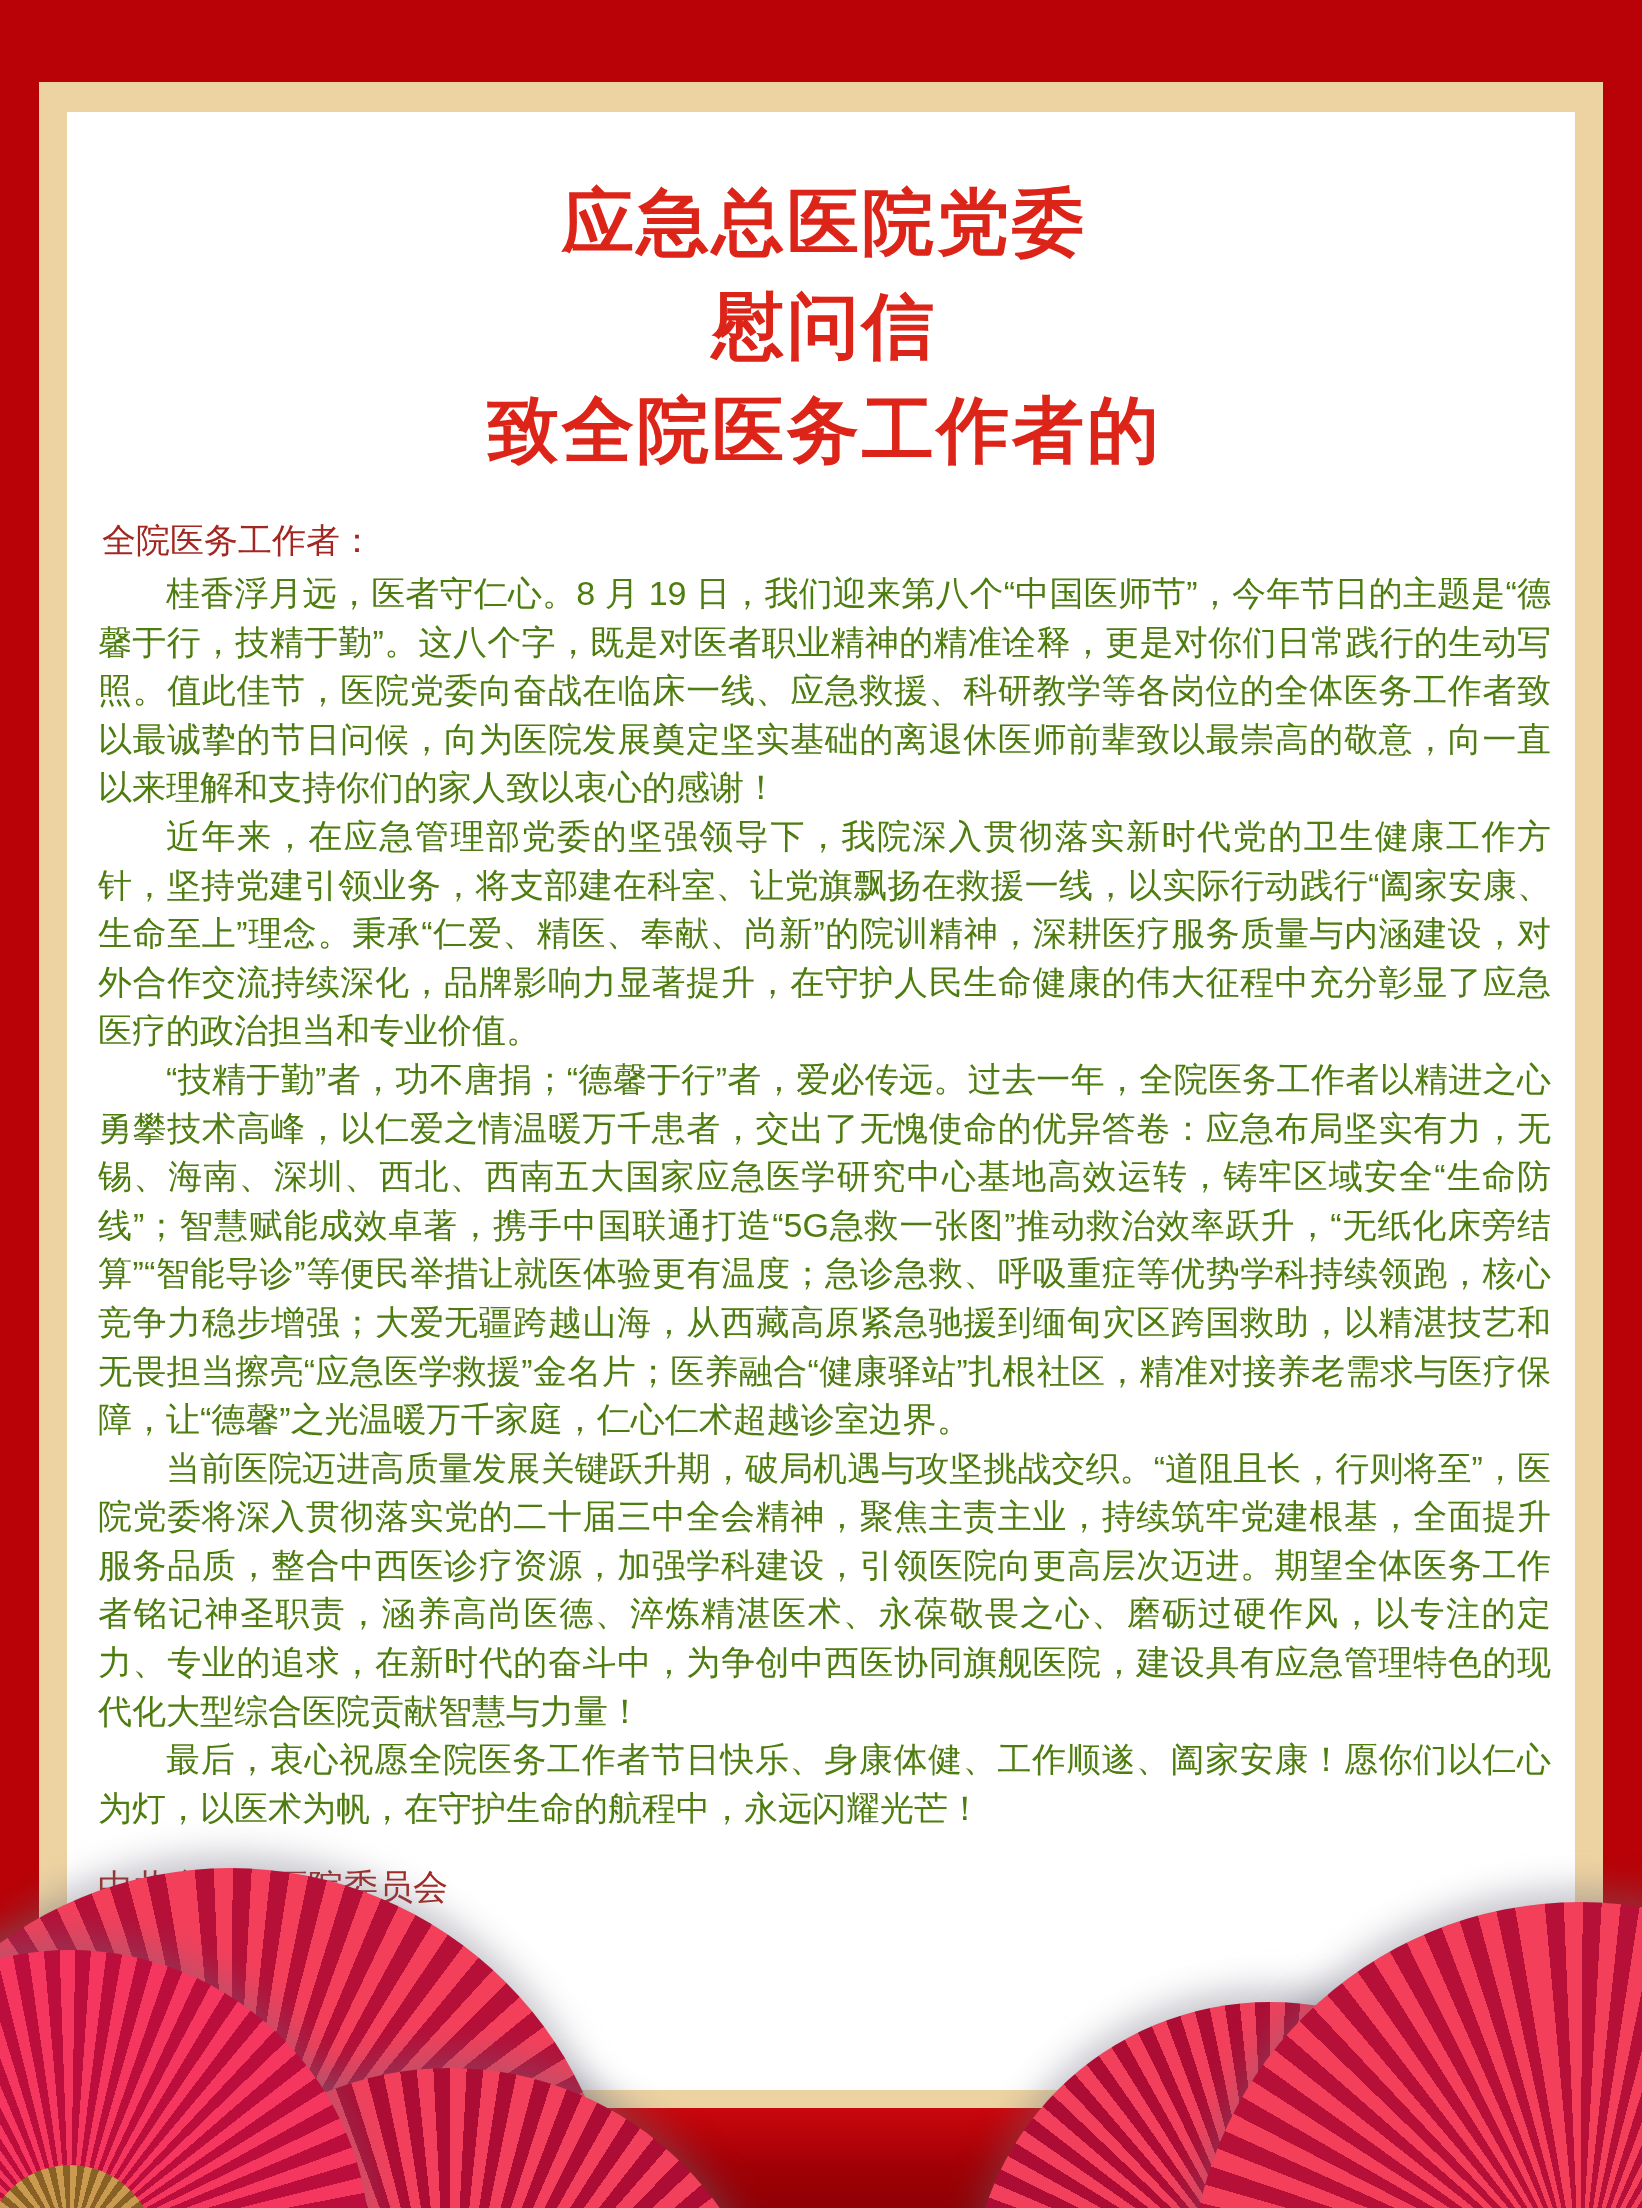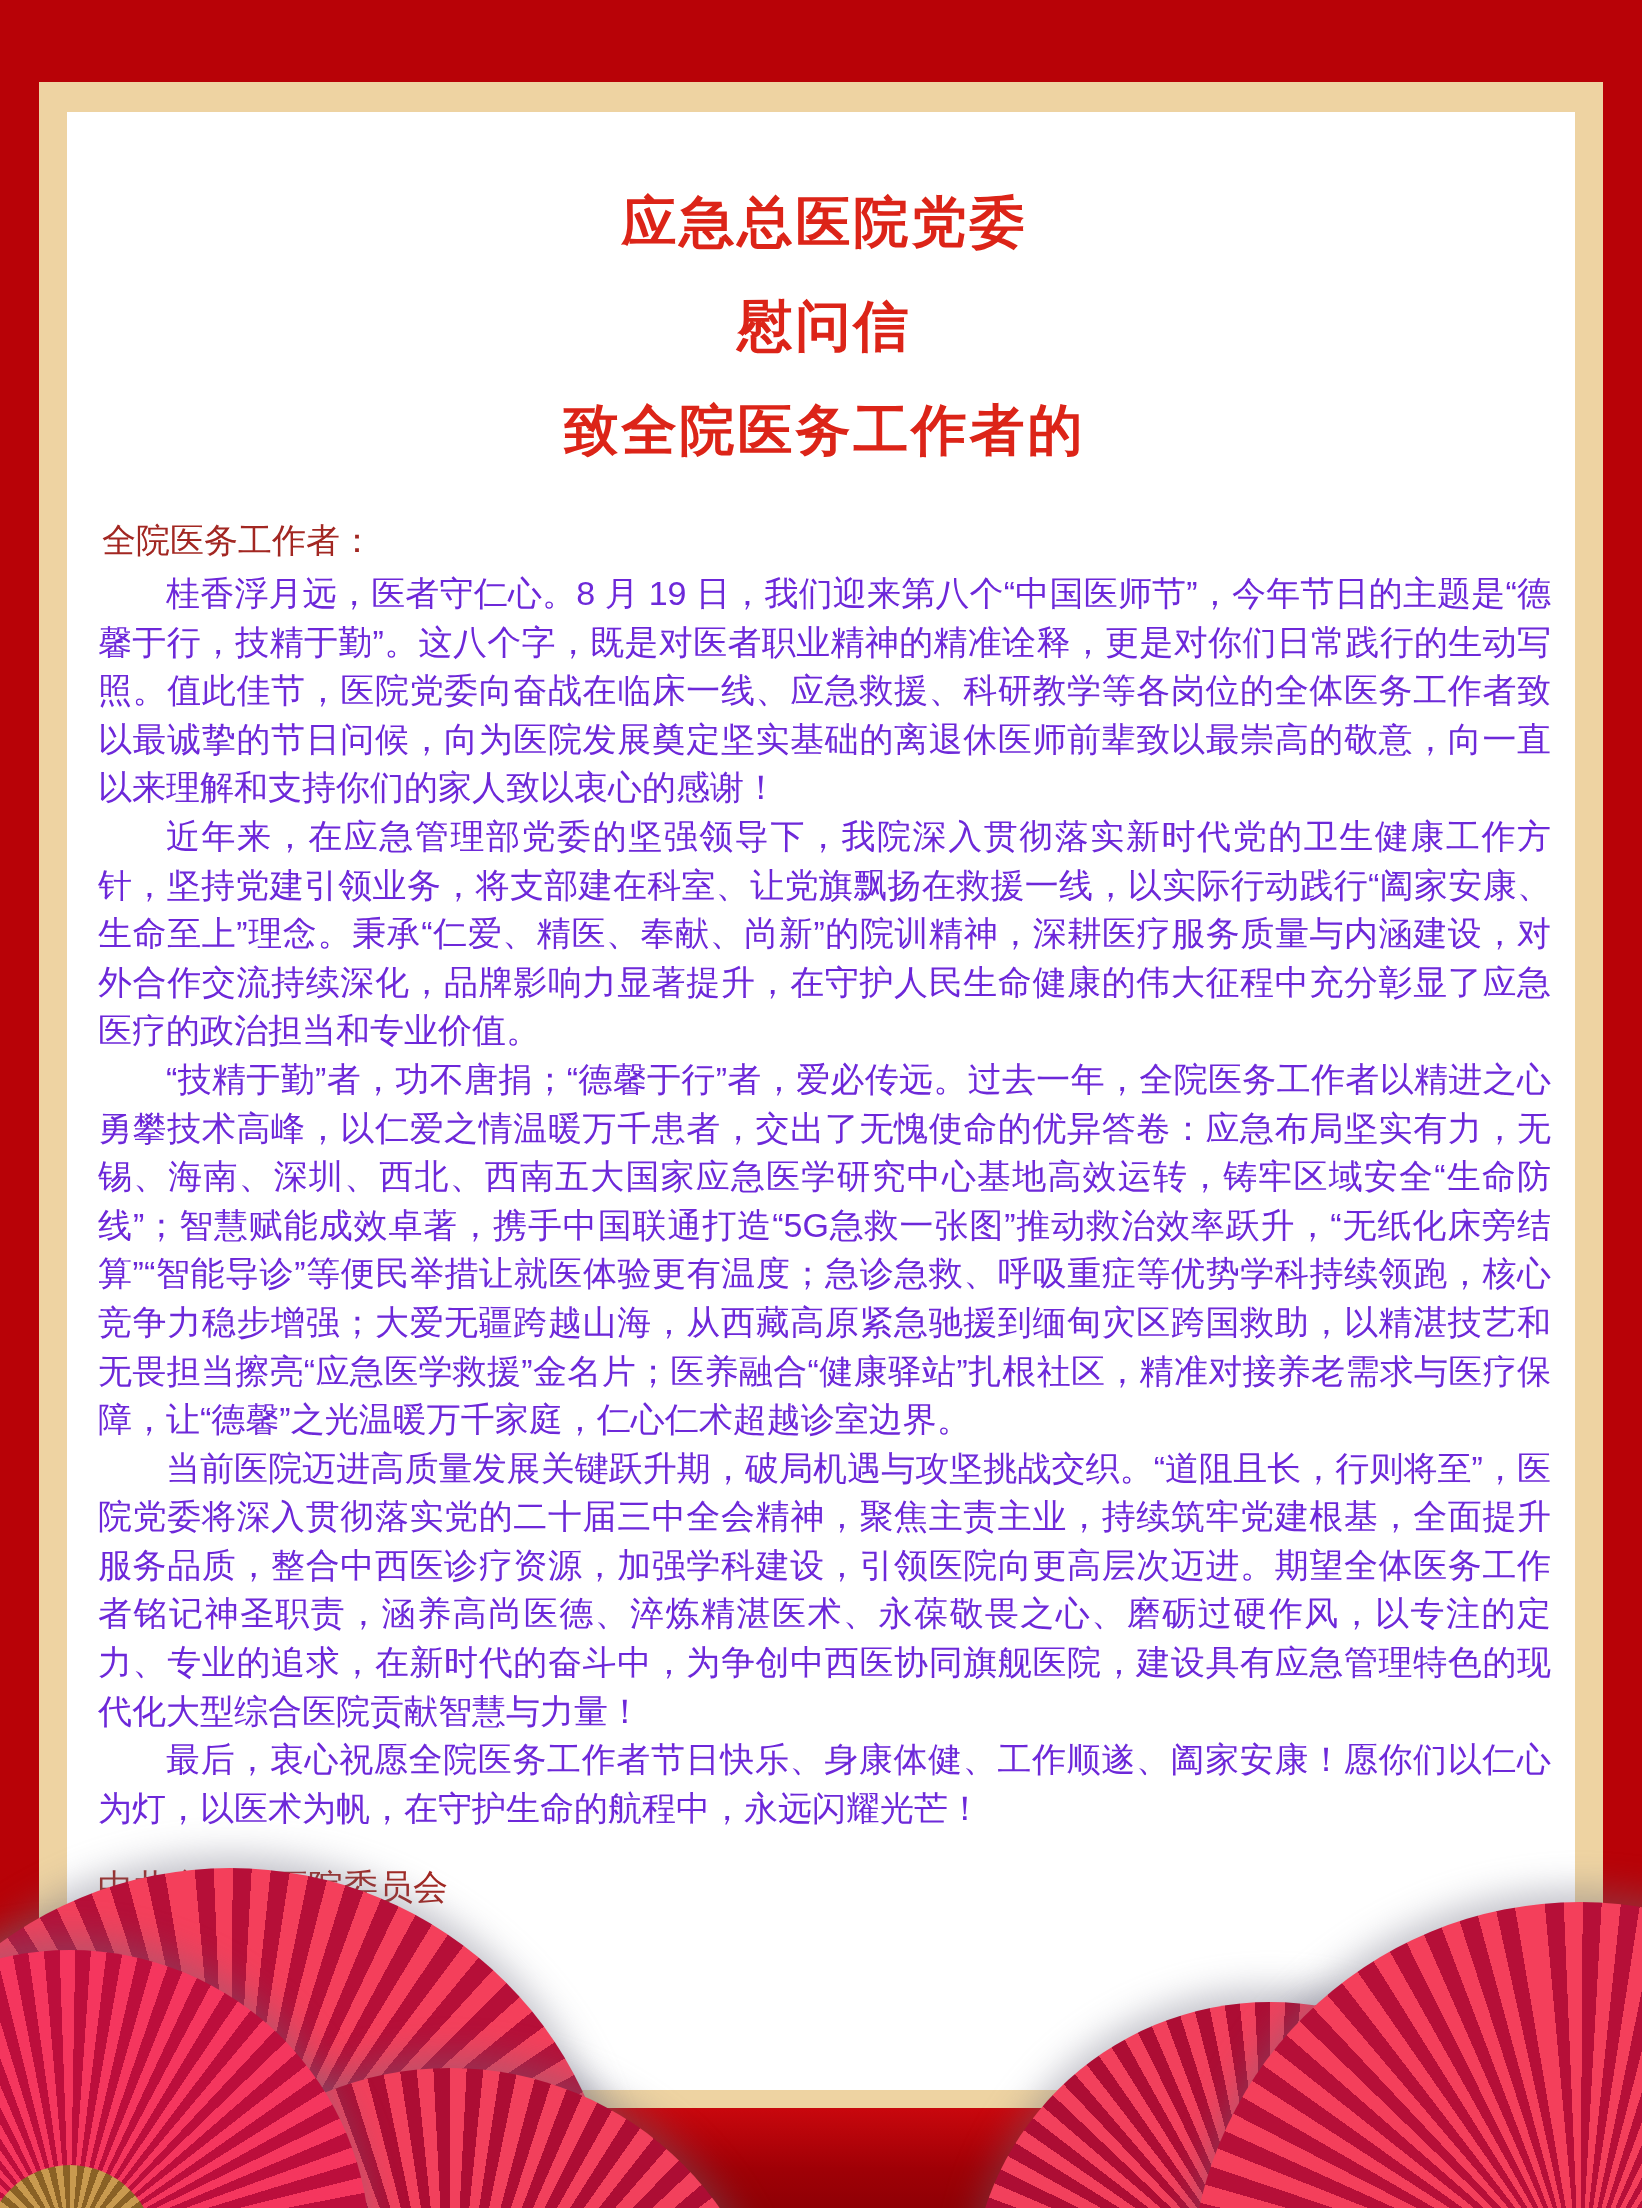--- a/index.html
+++ b/index.html
@@ -22,28 +22,28 @@
     position:absolute;left:67px;top:112px;right:67px;bottom:118px;
     background:#ffffff;z-index:3;
   }
   .content{
     position:absolute;left:0;top:0;right:0;
     padding:58px 24px 0 31px;
   }
   
   .title{
     text-align:center;font-weight:900;color:#dc2418;
-    font-size:55px;line-height:104px;letter-spacing:3px;
+    font-size:72px;line-height:104px;letter-spacing:3px;
     margin:0 0 34px 0;
   }
   .salutation{
     font-size:34px;line-height:49px;color:#a22722;margin:4px;
   }
   .body-text p{
-    margin:0;font-size:34px;line-height:48.6px;color:#6d28d9;
+    margin:0;font-size:34px;line-height:48.6px;color:#4d7c0f;
     text-align:justify;text-indent:2em;
   }
   .signature{
     margin-top:30px;text-align:left;color:#a22722;
     font-size:35px;line-height:50px;
   }
   
   .fan{
     position:absolute;border-radius:50%;
     filter:drop-shadow(0 -12px 18px rgba(105,105,125,.42));

